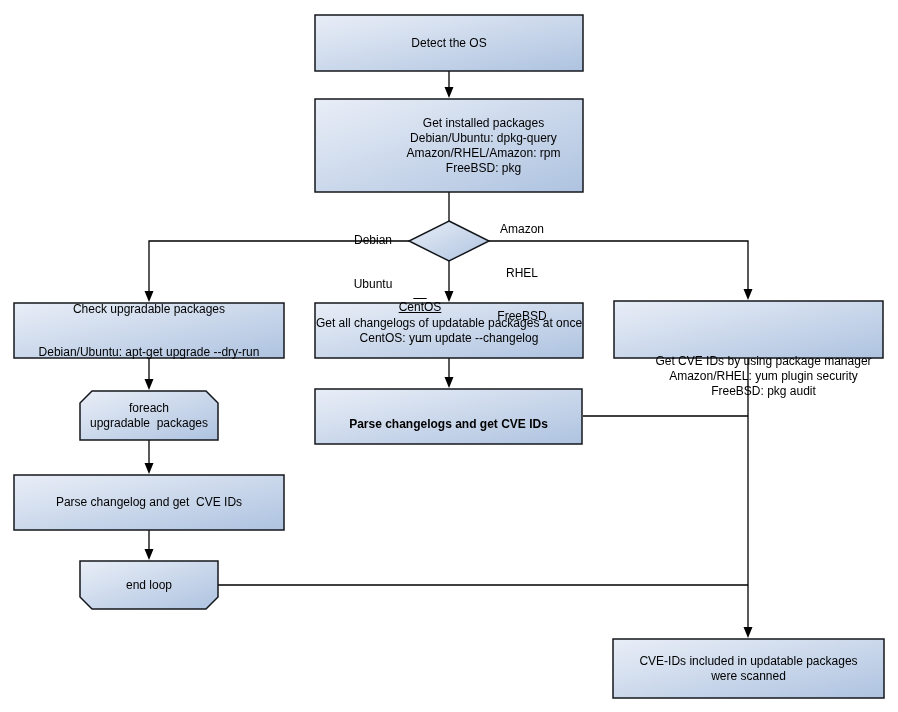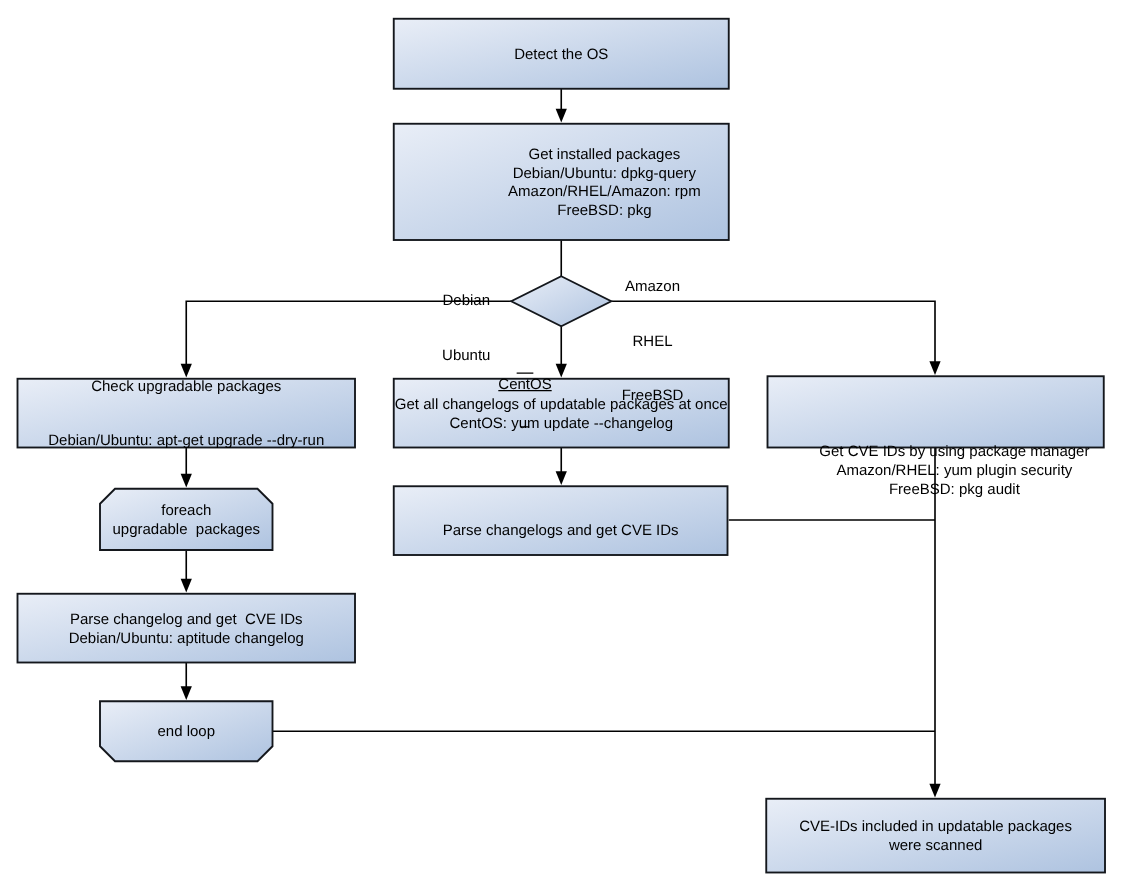--- a/index.html
+++ b/index.html
@@ -100,24 +100,23 @@
     <div class="line">FreeBSD: pkg audit</div>
   </div>
 
   <div class="node-text" style="left:80px;top:391px;width:138px;height:49px;">
     <div class="line">foreach</div>
     <div class="line">upgradable  packages</div>
   </div>
 
   <div class="node-text" style="left:14px;top:475px;width:270px;height:55px;">
     <div class="line">Parse changelog and get  CVE IDs</div>
-    <div class="line">Debian/Ubuntu: aptitude changelog</div>
   </div>
 
-  <div class="node-text" style="left:315px;top:389px;width:267px;height:71px;">
+  <div class="node-text" style="left:315px;top:389px;width:267px;height:71px;font-weight:bold;">
     <div class="line">Parse changelogs and get CVE IDs</div>
   </div>
 
   <div class="node-text" style="left:80px;top:561px;width:138px;height:48px;">
     <div class="line">end loop</div>
   </div>
 
   <div class="node-text" style="left:613px;top:639px;width:271px;height:59px;">
     <div class="line">CVE-IDs included in updatable packages</div>
     <div class="line">were scanned</div>

